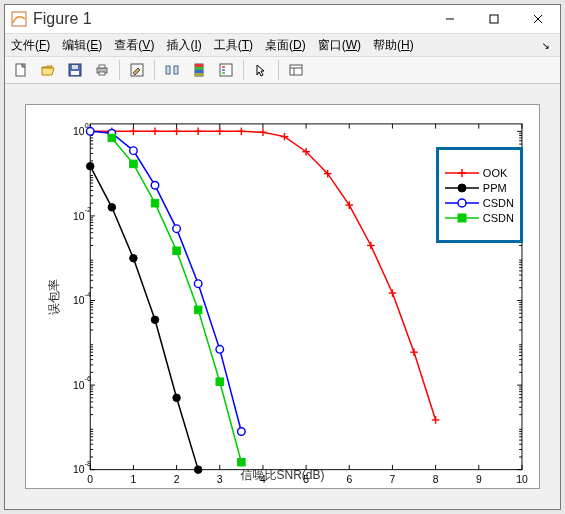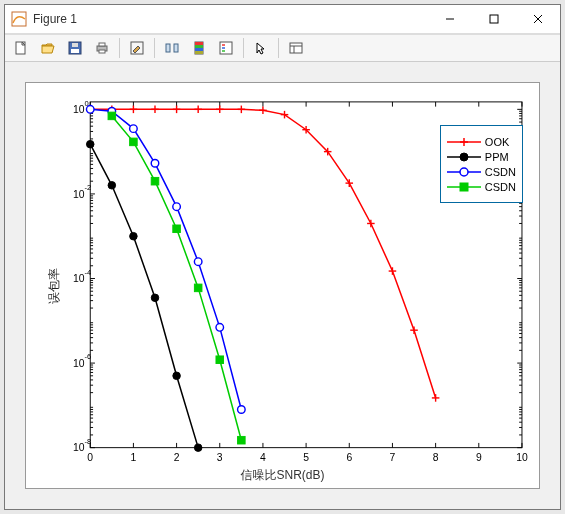--- a/index.html
+++ b/index.html
@@ -1,34 +1,34 @@
 <!DOCTYPE html>
 <html><head>
 <meta charset="utf-8">
 <style>
   html, body { margin:0; padding:0; background:#e8e8e8; font-family: "Microsoft YaHei", "SimSun", Arial, sans-serif; }
   .outer { width:565px; height:514px; background:#e8e8e8; box-sizing:border-box; padding:4px; }
   .window { width:557px; height:506px; background:#f0f0f0; border:1px solid #777; box-sizing:border-box; display:flex; flex-direction:column; }
   .titlebar { height:28px; background:#fff; display:flex; align-items:center; border-bottom:1px solid #ddd; }
   .app-icon { width:16px; height:16px; margin:0 6px; }
-  .title-text { flex:1; font-size:12px; color:#333; }
+  .title-text { flex:1; font-size:16px; color:#333; }
   .win-btn { width:44px; height:26px; display:flex; align-items:center; justify-content:center; color:#333; font-size:10px; }
   .menubar { height:22px; display:flex; align-items:center; padding:0 6px; font-size:12px; color:#000; }
   .menu-item { margin-right:12px; cursor:default; white-space:nowrap; }
   .menu-item u { text-decoration:underline; }
   .dockbtn { margin-left:auto; margin-right:4px; font-size:10px; }
   .toolbar { height:26px; background:#f6f6f6; border-top:1px solid #ddd; border-bottom:1px solid #ccc; display:flex; align-items:center; padding:0 4px; gap:3px; }
   .tool-btn { width:22px; height:22px; border:1px solid transparent; border-radius:2px; display:flex; align-items:center; justify-content:center; font-size:13px; }
   .tool-sep { width:1px; height:20px; background:#ccc; margin:0 2px; }
   .figure-area { flex:1; background:#fff; margin:20px; border:1px solid #999; position:relative; }
   .plot-svg { position:absolute; inset:0; }
   .ylabel { position:absolute; left:10px; top:50%; transform:translateY(-50%) rotate(-90deg); transform-origin:center; font-size:12px; color:#222; }
   .xlabel { position:absolute; left:0; right:0; bottom:4px; text-align:center; font-size:12px; color:#333; }
   .watermark { position:absolute; left:0; right:0; bottom:4px; text-align:center; font-size:14px; color:#888; opacity:0.6; pointer-events:none; letter-spacing:0.5px;}
-  .legend-box { position:absolute; right:16px; top:42px; background:#fff; border:1px solid #0369a1; padding:8px 6px; font-size:11px; }
+  .legend-box { position:absolute; right:16px; top:42px; background:#fff; border:3px solid #0369a1; padding:15px 6px; font-size:11px; }
   .legend-row { display:flex; align-items:center; height:15px; }
   .legend-swatch { width:34px; height:14px; margin-right:4px; position:relative; }
   .legend-swatch svg { position:absolute; inset:0; }
 </style>
 </head>
 <body>
 
 <div class="outer">
   <div class="window">
 
@@ -51,20 +51,24 @@
           </svg>
         </div>
       <div class="win-btn close">
           <svg width="10" height="10">
             <line x1="1" y1="1" x2="9" y2="9" stroke="#000"></line>
             <line x1="9" y1="1" x2="1" y2="9" stroke="#000"></line>
           </svg>
         </div>
     </div>
 
+    <div class="menubar">
+      <span id="menu-container"><span class="menu-item">文件(<u>F</u>)</span><span class="menu-item">编辑(<u>E</u>)</span><span class="menu-item">查看(<u>V</u>)</span><span class="menu-item">插入(<u>I</u>)</span><span class="menu-item">工具(<u>T</u>)</span><span class="menu-item">桌面(<u>D</u>)</span><span class="menu-item">窗口(<u>W</u>)</span><span class="menu-item">帮助(<u>H</u>)</span></span>
+      <span class="dockbtn">↘</span>
+    </div>
 
     <div class="toolbar">
       <div class="tool-btn">
           <svg width="14" height="14">
             <rect x="2" y="1" width="9" height="12" fill="#fff" stroke="#555"></rect>
             <path d="M8 1 L11 4 L8 4 Z" fill="#ddd" stroke="#555"></path>
           </svg>
         </div>
       <div class="tool-btn">
           <svg width="14" height="14">

